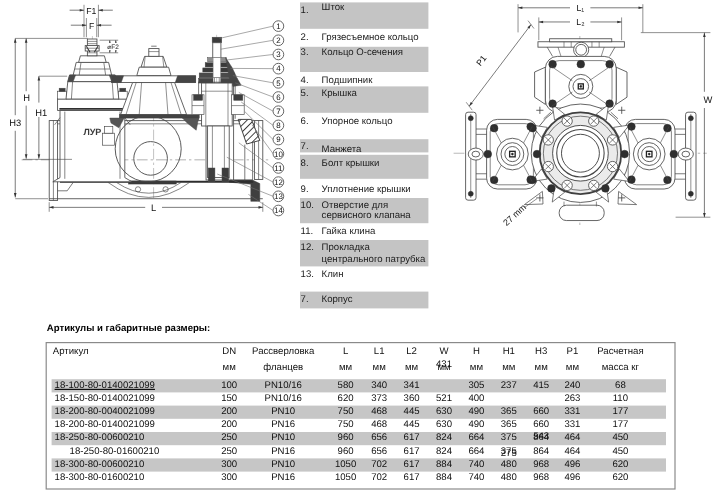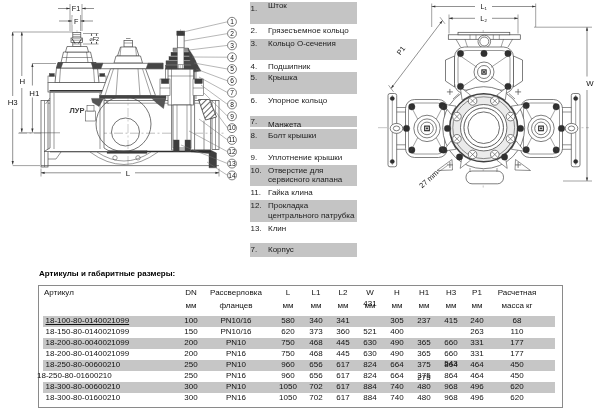--- a/index.html
+++ b/index.html
@@ -135,21 +135,21 @@
 <div class="tc" style="left:236px;top:360.2px;">PN10</div>
 <div class="tc" style="left:288px;top:360.2px;">960</div>
 <div class="tc" style="left:316px;top:360.2px;">656</div>
 <div class="tc" style="left:343px;top:360.2px;">617</div>
 <div class="tc" style="left:370px;top:360.2px;">824</div>
 <div class="tc" style="left:397px;top:360.2px;">664</div>
 <div class="tc" style="left:424px;top:360.2px;">375</div>
 <div class="tc" style="left:451px;top:360.2px;">864</div>
 <div class="tc" style="left:477px;top:360.2px;">464</div>
 <div class="tc" style="left:517px;top:360.2px;">450</div>
-<div class="tl" style="left:37px;top:371.2px;">18-250-80-01600210</div>
+<div class="tl" style="left:58px;top:371.2px;">18-250-80-01600210</div>
 <div class="tc" style="left:191px;top:371.2px;">250</div>
 <div class="tc" style="left:236px;top:371.2px;">PN16</div>
 <div class="tc" style="left:288px;top:371.2px;">960</div>
 <div class="tc" style="left:316px;top:371.2px;">656</div>
 <div class="tc" style="left:343px;top:371.2px;">617</div>
 <div class="tc" style="left:370px;top:371.2px;">824</div>
 <div class="tc" style="left:397px;top:371.2px;">664</div>
 <div class="tc" style="left:424px;top:371.2px;">375</div>
 <div class="tc" style="left:451px;top:371.2px;">864</div>
 <div class="tc" style="left:477px;top:371.2px;">464</div>

